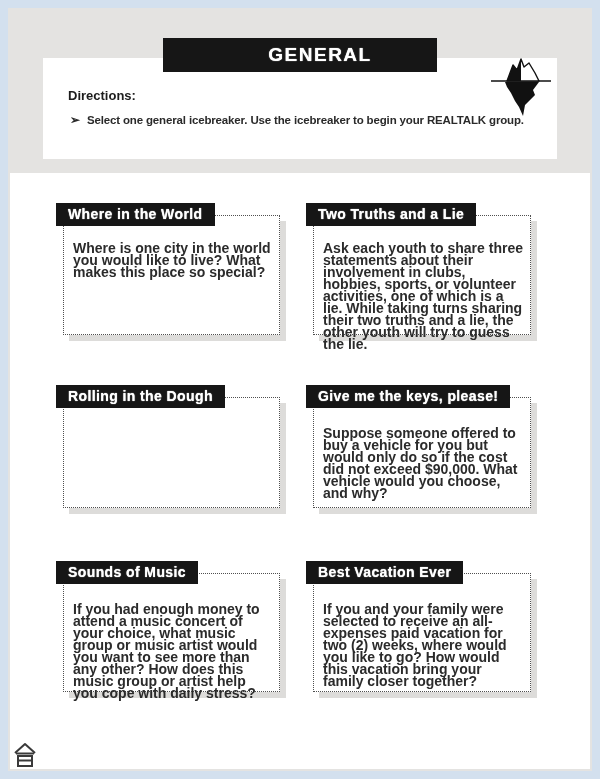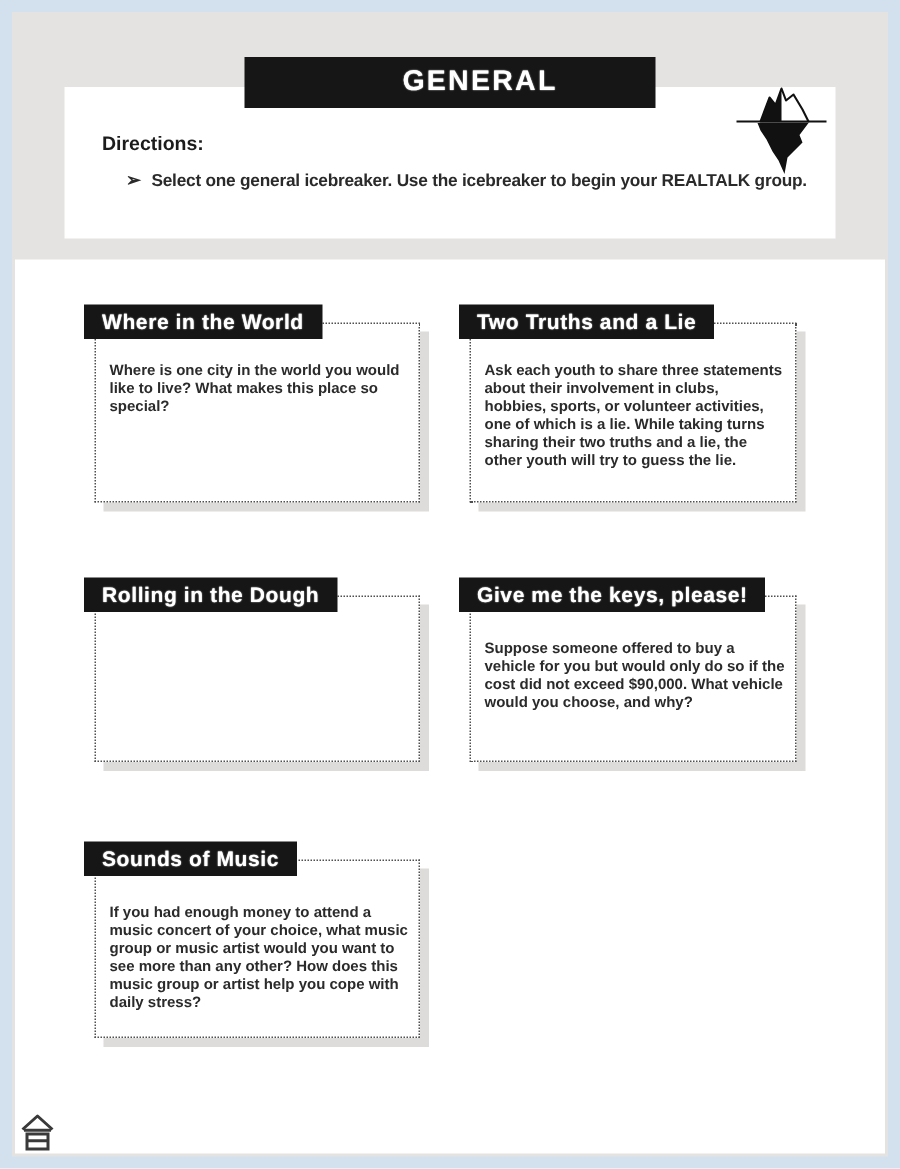--- a/index.html
+++ b/index.html
@@ -30,21 +30,21 @@
     position:absolute; left:35px; top:50px; width:514px; height:101px;
     background:#ffffff; z-index:2;text-decoration:underline;
   }
   .directions-heading {
     position:absolute; left:25px; top:30px;
     font-weight:bold; font-size:13px; color:#1c1c1c;
   }
   .bullet-row {
     position:absolute; left:27px; width:482px;
     font-weight:bold; font-size:11.5px; letter-spacing:-0.15px;
-    color:#2a2a2a; white-space:nowrap;text-align:center;
+    color:#2a2a2a; white-space:nowrap;
   }
   .bullet-row .glyph { margin-right:7px; font-size:12px; }
   .bullet-1 { top:55px; }
   .bullet-2 { top:75px; }
   .iceberg { position:absolute; left:482px; top:48px; z-index:6; }
   .card {
     position:absolute;
     background:#ffffff;
     border:1.6px dotted #4f4f4f;
     box-shadow:6px 6px 0 0 #dddcda;
@@ -53,21 +53,21 @@
   .card-banner {
     position:absolute; left:-8px; top:-13px;
     background:#161616; color:#ffffff;
     font-weight:bold; font-size:14px; letter-spacing:0.4px;
     padding:3px 12px 4px 12px; white-space:nowrap; z-index:4;
     text-shadow:0 0 1px #ffffff;
     text-align:right;
   }
   .card-body {
     position:absolute; left:9px; right:7px; top:26px;
-    font-weight:bold; font-size:10px; line-height:12px;
+    font-weight:bold; font-size:14px; line-height:12px;
     letter-spacing:0; color:#2b2b2b;
   }
   
   .card-1 { left:55px;  top:207px; width:217px; height:120px; }
   .card-2 { left:305px; top:207px; width:218px; height:120px; }
   .card-3 { left:55px;  top:389px; width:217px; height:111px; }
   .card-4 { left:305px; top:389px; width:218px; height:111px;text-decoration:underline; }
   .card-5 { left:55px;  top:565px; width:217px; height:119px; }
   .card-6 { left:305px; top:565px; width:218px; height:119px; }
   .card-3 .card-body, .card-4 .card-body,
@@ -119,20 +119,24 @@
   <div class="card card-4">
     <div class="card-banner">Give me the keys, please!</div>
     <div class="card-body">Suppose someone offered to buy a vehicle for you but would only do so if the cost did not exceed $90,000. What vehicle would you choose, and why?</div>
   </div>
 
   <div class="card card-5">
     <div class="card-banner">Sounds of Music</div>
     <div class="card-body">If you had enough money to attend a music concert of your choice, what music group or music artist would you want to see more than any other? How does this music group or artist help you cope with daily stress?</div>
   </div>
 
+  <div class="card card-6">
+    <div class="card-banner">Best Vacation Ever</div>
+    <div class="card-body">If you and your family were selected to receive an all-expenses paid vacation for two (2) weeks, where would you like to go? How would this vacation bring your family closer together?</div>
+  </div>
 
   <div class="home-icon-wrap">
     <svg width="24" height="26" viewBox="0 0 24 26">
       <polyline points="2,11 12,2 22,11" fill="none" stroke="#3a3a3a" stroke-width="2" stroke-linejoin="round"></polyline>
       <line x1="3" y1="11.5" x2="21" y2="11.5" stroke="#3a3a3a" stroke-width="2"></line>
       <rect x="5" y="14" width="14" height="10" fill="none" stroke="#3a3a3a" stroke-width="2"></rect>
       <line x1="5" y1="18.5" x2="19" y2="18.5" stroke="#3a3a3a" stroke-width="2"></line>
     </svg>
   </div>
 

